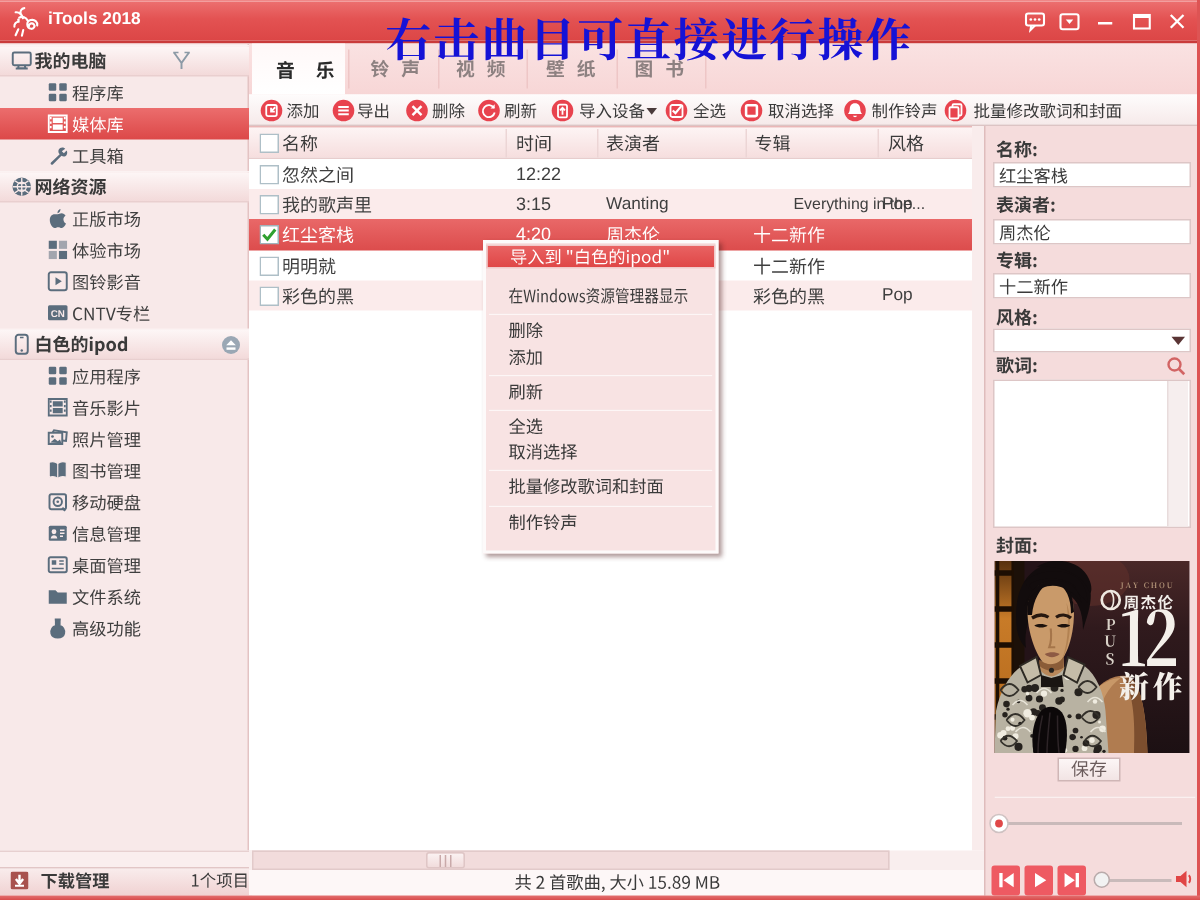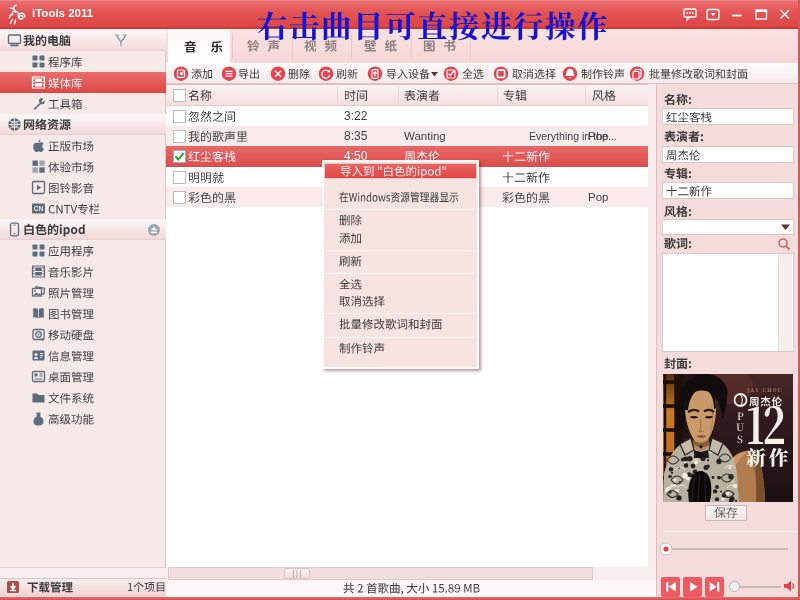--- a/index.html
+++ b/index.html
@@ -9,21 +9,21 @@
 <path d="M13.2 13.8 C13.2 11.6 15.4 11 16.5 12.2 C17.6 13.4 16.6 15.4 14.8 15.2 C11.6 14.8 11.2 10.4 14.4 9.4 C17.2 8.6 19.2 10.8 18.8 13"></path>
 <path d="M12.5 9.8 C11.4 7.4 8.8 6.6 6.8 7.8"></path>
 <path d="M9.3 8.2 C8.8 5.6 6.6 3.8 4.4 4.2"></path>
 <path d="M7.8 5.2 C7.2 3.4 8.4 1.6 10.2 1.4"></path>
 <path d="M6.5 10.5 C4.6 10.6 3.4 12 3.6 13.8"></path>
 <path d="M6.2 15.5 L4.4 19.5"></path>
       <path d="M9.5 16 L8.6 19.8"></path>
 </g>
     <circle cx="6.3" cy="9.3" r="0.9" fill="#fff"></circle>
   </svg>
-<div style="position:absolute;left:32px;top:7px;font:bold 11.5px 'Liberation Sans',sans-serif;color:#fff">iTools 2011</div>
+<div style="position:absolute;left:32px;top:7px;font:bold 11.5px 'Liberation Sans',sans-serif;color:#fff">iTools 2018</div>
 <svg style="position:absolute;left:679px;top:5px" width="22" height="20" viewBox="0 0 22 20">
     <g fill="none" stroke="#fff" stroke-width="1.4">
       <rect x="5" y="4" width="12" height="8" rx="1.5"></rect>
       <path d="M8.5 12 L8 15 L11 12"></path>
     </g>
     <g fill="#fff">
       <circle cx="8.2" cy="8" r=".9"></circle>
       <circle cx="11" cy="8" r=".9"></circle>
       <circle cx="13.8" cy="8" r=".9"></circle>
     </g>
@@ -376,39 +376,39 @@
 <div style="position:absolute;left:166px;top:106px;width:482px;height:461px;background:#fff"></div>
 <div style="position:absolute;left:166px;top:126px;width:482px;height:20px;background:#fbebeb"></div>
 <div style="position:absolute;left:166px;top:187px;width:482px;height:20px;background:#fbebeb"></div>
 <div style="position:absolute;left:166px;top:146px;width:490px;height:21px;background:linear-gradient(#e96868,#dc4c4c)"></div>
 <svg style="position:absolute;left:173px;top:110px" width="13" height="13" viewBox="0 0 13 13">
     <rect x="0.5" y="0.5" width="12" height="12" fill="#fff" stroke="#aebfc7"></rect>
   </svg>
 <svg style="position:absolute;left:188px;top:108.5px;overflow:visible" width="50" height="16" viewBox="0 0 50 16">
     <path transform="translate(0,12)" d="M3.2 -2.9V-0.4C3.2 0.5 3.5 0.8 4.9 0.8C5.2 0.8 7.3 0.8 7.6 0.8C8.8 0.8 9.1 0.4 9.2 -1.2C8.9 -1.2 8.6 -1.3 8.4 -1.5C8.3 -0.2 8.2 -0 7.6 -0C7.1 -0 5.3 -0 4.9 -0C4.2 -0 4 -0.1 4 -0.5V-2.9ZM9.1 -2.6C9.6 -1.7 10.2 -0.6 10.5 0.1L11.4 -0.2C11.1 -0.9 10.5 -2 9.9 -2.8ZM1.6 -2.8C1.4 -1.9 1 -0.8 0.5 -0.1L1.3 0.3C1.8 -0.5 2.1 -1.7 2.4 -2.6ZM5.1 -3C5.7 -2.4 6.4 -1.6 6.7 -1L7.5 -1.5C7.2 -2 6.5 -2.8 5.9 -3.4ZM3.5 -10.1C2.9 -8.7 1.8 -7.4 0.6 -6.6C0.9 -6.4 1.2 -6.2 1.4 -6C2 -6.5 2.7 -7.2 3.3 -8H4.8C4.1 -6.6 2.9 -5.4 1.6 -4.6C1.8 -4.5 2.1 -4.2 2.3 -4C3.7 -4.9 5 -6.3 5.8 -8H7.4C6.7 -6.2 5.6 -4.8 4.2 -3.9C4.4 -3.8 4.8 -3.4 4.9 -3.3C6.4 -4.4 7.6 -6 8.3 -8H9.6C9.4 -5.5 9.3 -4.5 9 -4.3C8.9 -4.1 8.8 -4.1 8.6 -4.1C8.4 -4.1 7.8 -4.1 7.2 -4.2C7.4 -4 7.5 -3.6 7.5 -3.3C8.1 -3.3 8.6 -3.3 9 -3.3C9.3 -3.4 9.5 -3.4 9.8 -3.7C10.1 -4.1 10.3 -5.3 10.5 -8.4C10.5 -8.5 10.6 -8.8 10.6 -8.8H3.8C4 -9.1 4.2 -9.5 4.4 -9.8Z M21.2 -9.4C21.7 -8.9 22.2 -8.2 22.5 -7.8L23.1 -8.2C22.9 -8.7 22.3 -9.3 21.8 -9.8ZM16.1 -1.4C16.3 -0.6 16.4 0.3 16.4 0.9L17.3 0.7C17.3 0.2 17.1 -0.7 17 -1.4ZM18.6 -1.4C18.9 -0.7 19.2 0.3 19.3 0.8L20.2 0.6C20.1 0.1 19.8 -0.8 19.4 -1.5ZM21.1 -1.4C21.7 -0.7 22.4 0.3 22.7 1L23.5 0.6C23.2 -0 22.5 -1.1 21.9 -1.8ZM14.1 -1.7C13.7 -0.9 13 0.1 12.5 0.6L13.3 1C13.9 0.3 14.5 -0.6 14.9 -1.5ZM20 -9.9V-7.8V-7.5H18V-6.7H19.9C19.7 -5.3 19 -3.7 16.8 -2.5C17 -2.4 17.3 -2.1 17.4 -1.9C19.2 -2.9 20.1 -4 20.5 -5.3C21 -3.8 21.8 -2.7 22.9 -2C23 -2.2 23.3 -2.6 23.5 -2.7C22.2 -3.4 21.3 -4.9 20.8 -6.7H23.3V-7.5H20.8V-7.8V-9.9ZM15.1 -10.2C14.6 -8.7 13.6 -7 12.4 -5.9C12.6 -5.8 12.9 -5.5 13 -5.3C13.9 -6.1 14.6 -7.2 15.2 -8.3H17.2C17.1 -7.7 16.9 -7.2 16.7 -6.7C16.2 -7 15.7 -7.3 15.3 -7.5L14.8 -7C15.3 -6.7 15.9 -6.4 16.4 -6.1C16.2 -5.7 15.9 -5.4 15.7 -5.1C15.3 -5.4 14.7 -5.7 14.2 -6L13.7 -5.5C14.2 -5.2 14.8 -4.8 15.2 -4.5C14.5 -3.8 13.6 -3.2 12.7 -2.8C12.9 -2.7 13.2 -2.3 13.3 -2.1C15.6 -3.2 17.5 -5.3 18.2 -8.8L17.7 -9L17.5 -9H15.6C15.7 -9.3 15.9 -9.6 16 -9.9Z M26.8 -1.6C26.2 -1.6 25.4 -0.9 24.6 -0.1L25.3 0.8C25.8 -0 26.4 -0.7 26.8 -0.7C27 -0.7 27.4 -0.3 27.9 -0C28.7 0.5 29.7 0.6 31.2 0.6C32.3 0.6 34.4 0.6 35.3 0.5C35.3 0.2 35.4 -0.3 35.5 -0.5C34.4 -0.4 32.6 -0.3 31.2 -0.3C29.9 -0.3 28.9 -0.3 28.1 -0.8L27.8 -1C30.3 -2.6 33 -5.1 34.4 -7.3L33.7 -7.8L33.6 -7.7H25.2V-6.8H32.9C31.5 -5 29.1 -2.8 27 -1.6ZM29 -9.7C29.4 -9.1 30 -8.2 30.2 -7.7L31.1 -8.2C30.8 -8.7 30.3 -9.5 29.8 -10.1Z M37.1 -7.4V1H38V-7.4ZM37.3 -9.5C37.8 -9 38.4 -8.2 38.7 -7.7L39.5 -8.2C39.2 -8.7 38.5 -9.4 38 -9.9ZM40.5 -3.5H43.4V-1.9H40.5ZM40.5 -5.9H43.4V-4.3H40.5ZM39.7 -6.6V-1.2H44.3V-6.6ZM40.2 -9.4V-8.6H46V-0.1C46 0 46 0.1 45.8 0.1C45.7 0.1 45.2 0.1 44.7 0.1C44.8 0.3 44.9 0.7 45 0.9C45.7 0.9 46.2 0.9 46.5 0.8C46.8 0.6 47 0.4 47 -0.1V-9.4Z" fill="#3f3f3f"></path>
   </svg>
-<div style="position:absolute;left:344px;top:109.1px;font:normal 12px 'Liberation Sans',sans-serif;color:#3f3f3f;letter-spacing:0px;white-space:nowrap;line-height:14.2px">3:22</div>
+<div style="position:absolute;left:344px;top:109.1px;font:normal 12px 'Liberation Sans',sans-serif;color:#3f3f3f;letter-spacing:0px;white-space:nowrap;line-height:14.2px">12:22</div>
 <svg style="position:absolute;left:173px;top:130px" width="13" height="13" viewBox="0 0 13 13">
     <rect x="0.5" y="0.5" width="12" height="12" fill="#fff" stroke="#aebfc7"></rect>
   </svg>
 <svg style="position:absolute;left:188px;top:128.5px;overflow:visible" width="62" height="16" viewBox="0 0 62 16">
     <path transform="translate(0,12)" d="M8.4 -9.3C9.1 -8.7 10 -7.8 10.3 -7.2L11.1 -7.8C10.7 -8.3 9.8 -9.2 9.1 -9.8ZM10 -5.1C9.6 -4.4 9 -3.6 8.4 -2.9C8.2 -3.7 8 -4.7 7.9 -5.7H11.4V-6.5H7.8C7.7 -7.6 7.7 -8.8 7.7 -10H6.7C6.7 -8.8 6.8 -7.6 6.9 -6.5H4.1V-8.6C4.9 -8.8 5.6 -9 6.2 -9.2L5.5 -9.9C4.4 -9.5 2.4 -9.1 0.7 -8.8C0.9 -8.6 1 -8.3 1 -8.1C1.7 -8.2 2.5 -8.3 3.2 -8.4V-6.5H0.7V-5.7H3.2V-3.6L0.5 -3L0.8 -2.1L3.2 -2.7V-0.2C3.2 0 3.2 0.1 3 0.1C2.7 0.1 2 0.1 1.3 0.1C1.4 0.3 1.6 0.7 1.6 1C2.6 1 3.2 0.9 3.6 0.8C4 0.7 4.1 0.4 4.1 -0.2V-2.9L6.4 -3.4L6.3 -4.2L4.1 -3.7V-5.7H7C7.1 -4.4 7.4 -3.2 7.6 -2.2C6.8 -1.4 5.8 -0.7 4.8 -0.2C5 -0 5.3 0.3 5.4 0.5C6.3 0 7.2 -0.6 8 -1.3C8.5 0.1 9.2 1 10.2 1C11.1 1 11.4 0.4 11.6 -1.6C11.3 -1.7 11 -1.9 10.8 -2.1C10.8 -0.5 10.6 0.1 10.3 0.1C9.7 0.1 9.1 -0.7 8.7 -2C9.5 -2.8 10.2 -3.8 10.8 -4.8Z M18.6 -5.1C19.3 -4.2 20.1 -3 20.5 -2.3L21.2 -2.7C20.8 -3.5 20 -4.6 19.3 -5.5ZM14.9 -10.1C14.8 -9.5 14.6 -8.7 14.4 -8.1H13V0.6H13.9V-0.3H17.2V-8.1H15.2C15.4 -8.7 15.6 -9.3 15.9 -9.9ZM13.9 -7.3H16.4V-4.8H13.9ZM13.9 -1.1V-4H16.4V-1.1ZM19.2 -10.1C18.8 -8.5 18.1 -6.8 17.3 -5.7C17.5 -5.6 17.9 -5.4 18.1 -5.2C18.5 -5.8 18.9 -6.5 19.2 -7.4H22.3C22.1 -2.5 21.9 -0.7 21.6 -0.3C21.4 -0.1 21.3 -0.1 21 -0.1C20.8 -0.1 20 -0.1 19.2 -0.2C19.4 0.1 19.5 0.5 19.5 0.7C20.2 0.7 20.9 0.8 21.3 0.7C21.8 0.7 22 0.6 22.3 0.2C22.8 -0.4 23 -2.2 23.1 -7.7C23.1 -7.8 23.1 -8.2 23.1 -8.2H19.5C19.7 -8.7 19.9 -9.3 20 -9.9Z M25.9 -7.3H27.3V-6.2H25.9ZM25.2 -8V-5.5H28V-8ZM24.5 -4.7V-3.9H28.9V0C28.9 0.2 28.9 0.2 28.8 0.2C28.6 0.2 28.1 0.2 27.5 0.2C27.6 0.4 27.8 0.7 27.8 0.9C28.6 0.9 29.1 0.9 29.4 0.8C29.7 0.7 29.7 0.5 29.7 0V-3.9H30.9V-4.7H29.7V-8.7H30.6V-9.5H24.6V-8.7H28.9V-4.7ZM25.1 -3.2V-0.1H25.9V-0.6H28.1V-3.2ZM25.9 -2.5H27.4V-1.3H25.9ZM31.6 -10.1C31.3 -8.3 30.8 -6.6 30 -5.5C30.2 -5.4 30.6 -5.1 30.8 -5C31.2 -5.6 31.5 -6.4 31.8 -7.3H34.5C34.4 -6.5 34.2 -5.7 34 -5.1L34.7 -4.9C35 -5.7 35.3 -6.9 35.5 -8L34.9 -8.2L34.8 -8.2H32.1C32.2 -8.7 32.3 -9.3 32.4 -9.9ZM32.4 -6.6V-5.8C32.4 -4.1 32.2 -1.6 29.9 0.4C30.1 0.5 30.4 0.8 30.5 1C31.8 -0.1 32.5 -1.5 32.9 -2.8C33.3 -1.2 34 -0.1 35.2 1C35.3 0.7 35.6 0.5 35.8 0.3C34.3 -1 33.6 -2.4 33.2 -4.8C33.2 -5.1 33.2 -5.5 33.2 -5.8V-6.6Z M41.5 -10.1V-9.1H36.8V-8.3H41.5V-7.1H37.6V-6.3H46.6V-7.1H42.4V-8.3H47.2V-9.1H42.4V-10.1ZM37.8 -5.4V-3.8C37.8 -2.5 37.6 -0.8 36.3 0.4C36.5 0.5 36.9 0.8 37 1C37.9 0.2 38.4 -0.9 38.6 -2H45.5V-1.4H46.4V-5.4ZM45.5 -2.8H42.4V-4.6H45.5ZM38.7 -2.8C38.7 -3.1 38.7 -3.5 38.7 -3.8V-4.6H41.5V-2.8Z M50.7 -6.5H53.6V-5H50.7ZM54.5 -6.5H57.4V-5H54.5ZM50.7 -8.8H53.6V-7.3H50.7ZM54.5 -8.8H57.4V-7.3H54.5ZM49.5 -2.8V-2H53.6V-0.2H48.6V0.6H59.4V-0.2H54.5V-2H58.7V-2.8H54.5V-4.2H58.3V-9.6H49.8V-4.2H53.6V-2.8Z" fill="#3f3f3f"></path>
   </svg>
-<div style="position:absolute;left:344px;top:129.1px;font:normal 12px 'Liberation Sans',sans-serif;color:#3f3f3f;letter-spacing:0px;white-space:nowrap;line-height:14.2px">8:35</div>
+<div style="position:absolute;left:344px;top:129.1px;font:normal 12px 'Liberation Sans',sans-serif;color:#3f3f3f;letter-spacing:0px;white-space:nowrap;line-height:14.2px">3:15</div>
 <div style="position:absolute;left:404px;top:129.6px;font:normal 11.5px 'Liberation Sans',sans-serif;color:#3f3f3f;letter-spacing:0px;white-space:nowrap;line-height:13.6px">Wanting</div>
 <div style="position:absolute;left:529px;top:130.3px;font:10.6px 'Liberation Sans',sans-serif;color:#3f3f3f;white-space:nowrap">Everything in the...</div>
 <div style="position:absolute;left:588px;top:129.6px;font:normal 11.5px 'Liberation Sans',sans-serif;color:#3f3f3f;letter-spacing:0px;white-space:nowrap;line-height:13.6px">Pop</div>
 <svg style="position:absolute;left:173px;top:150px" width="13" height="13" viewBox="0 0 13 13">
     <rect x="0.5" y="0.5" width="12" height="12" fill="#fff" stroke="#9fb3bb"></rect>
     <path d="M2.5 6.5 L5.3 9.5 L10.5 3" stroke="#2fa12f" stroke-width="2" fill="none"></path>
   </svg>
 <svg style="position:absolute;left:188px;top:148.5px;overflow:visible" width="50" height="16" viewBox="0 0 50 16">
     <path transform="translate(0,12)" d="M0.5 -0.6 0.6 0.3C1.8 0 3.3 -0.3 4.8 -0.6L4.7 -1.5C3.1 -1.2 1.5 -0.8 0.5 -0.6ZM0.7 -5.1C0.9 -5.2 1.2 -5.2 2.8 -5.4C2.2 -4.7 1.7 -4.1 1.5 -3.9C1.1 -3.4 0.8 -3.1 0.5 -3.1C0.6 -2.8 0.7 -2.4 0.8 -2.2C1.1 -2.4 1.5 -2.4 4.8 -3C4.8 -3.2 4.8 -3.5 4.8 -3.8L2.1 -3.4C3.1 -4.4 4.1 -5.7 5 -7.1L4.2 -7.6C3.9 -7.1 3.6 -6.7 3.4 -6.3L1.7 -6.1C2.5 -7.2 3.3 -8.4 3.9 -9.7L3 -10.1C2.4 -8.6 1.4 -7.1 1.1 -6.7C0.9 -6.3 0.6 -6 0.4 -6C0.5 -5.7 0.7 -5.3 0.7 -5.1ZM4.9 -0.7V0.2H11.5V-0.7H8.7V-8.1H11.2V-9H5.1V-8.1H7.7V-0.7Z M15.1 -8.8C14.5 -7.7 13.5 -6.7 12.5 -6C12.7 -5.9 13.1 -5.6 13.2 -5.4C14.2 -6.2 15.3 -7.3 16 -8.6ZM19.9 -8.4C20.9 -7.5 22.1 -6.3 22.6 -5.5L23.4 -6C22.9 -6.8 21.7 -8 20.6 -8.8ZM17.5 -9.9V-5.2H18.5V-9.9ZM17.5 -4.7V-3.3H13.6V-2.4H17.5V-0.3H12.5V0.6H23.5V-0.3H18.5V-2.4H22.4V-3.3H18.5V-4.7Z M28.3 -6.3H31.9C31.4 -5.8 30.8 -5.3 30 -4.8C29.3 -5.3 28.7 -5.7 28.2 -6.3ZM28.5 -8C27.9 -7 26.8 -6 25.1 -5.2C25.3 -5.1 25.6 -4.8 25.7 -4.6C26.4 -4.9 27 -5.3 27.6 -5.8C28 -5.3 28.6 -4.8 29.2 -4.4C27.7 -3.7 26 -3.2 24.4 -2.9C24.6 -2.7 24.8 -2.3 24.9 -2.1C25.5 -2.2 26.1 -2.4 26.8 -2.6V0.9H27.7V0.5H32.4V0.9H33.3V-2.6C33.9 -2.5 34.4 -2.4 35 -2.3C35.1 -2.5 35.4 -2.9 35.6 -3.1C33.9 -3.3 32.2 -3.8 30.9 -4.4C31.9 -5.1 32.7 -5.8 33.3 -6.7L32.7 -7.1L32.5 -7.1H29C29.2 -7.3 29.3 -7.5 29.5 -7.8ZM30 -3.9C30.9 -3.4 31.8 -3 32.9 -2.7H27.3C28.3 -3 29.2 -3.4 30 -3.9ZM27.7 -0.2V-2H32.4V-0.2ZM29.2 -10C29.4 -9.7 29.6 -9.3 29.7 -9H24.9V-6.7H25.8V-8.2H34.2V-6.7H35.1V-9H30.8C30.6 -9.4 30.3 -9.8 30.1 -10.2Z M44.2 -9.3C44.7 -8.9 45.3 -8.3 45.6 -7.9L46.2 -8.4C45.9 -8.8 45.2 -9.3 44.7 -9.7ZM46.6 -4.2C46.1 -3.5 45.4 -2.8 44.7 -2.2C44.5 -2.8 44.3 -3.5 44.1 -4.2L47.2 -4.8L47 -5.6L44 -5.1C43.9 -5.6 43.8 -6.1 43.8 -6.6L46.8 -7.1L46.7 -7.9L43.7 -7.5C43.6 -8.3 43.6 -9.2 43.6 -10.1H42.7C42.7 -9.1 42.7 -8.2 42.8 -7.3L40.8 -7L41 -6.2L42.9 -6.5C42.9 -6 43 -5.4 43.1 -4.9L40.8 -4.4L41 -3.6L43.2 -4.1C43.4 -3.2 43.6 -2.4 43.9 -1.6C42.8 -0.9 41.6 -0.4 40.3 0C40.5 0.2 40.7 0.5 40.8 0.8C42 0.3 43.2 -0.2 44.2 -0.9C44.8 0.3 45.4 1 46.2 1C47.1 1 47.4 0.4 47.5 -1.4C47.3 -1.5 47 -1.7 46.8 -1.9C46.7 -0.5 46.6 0.1 46.3 0.1C45.8 0.1 45.4 -0.5 45 -1.4C45.9 -2.1 46.7 -2.9 47.3 -3.8ZM38.3 -10.1V-7.8H36.7V-6.9H38.2C37.9 -5.4 37.1 -3.5 36.4 -2.6C36.6 -2.3 36.8 -1.9 36.9 -1.7C37.4 -2.4 37.9 -3.6 38.3 -4.9V0.9H39.1V-5.3C39.5 -4.8 39.9 -4 40 -3.7L40.6 -4.3C40.4 -4.6 39.4 -6 39.1 -6.5V-6.9H40.5V-7.8H39.1V-10.1Z" fill="#ffffff"></path>
   </svg>
-<div style="position:absolute;left:344px;top:149.1px;font:normal 12px 'Liberation Sans',sans-serif;color:#ffffff;letter-spacing:0px;white-space:nowrap;line-height:14.2px">4:50</div>
+<div style="position:absolute;left:344px;top:149.1px;font:normal 12px 'Liberation Sans',sans-serif;color:#ffffff;letter-spacing:0px;white-space:nowrap;line-height:14.2px">4:20</div>
 <svg style="position:absolute;left:404px;top:148.5px;overflow:visible" width="38" height="16" viewBox="0 0 38 16">
     <path transform="translate(0,12)" d="M1.8 -9.5V-5.6C1.8 -3.8 1.7 -1.3 0.4 0.5C0.6 0.6 1 0.9 1.1 1C2.5 -0.8 2.7 -3.6 2.7 -5.6V-8.7H9.7V-0.2C9.7 0 9.6 0.1 9.4 0.1C9.2 0.1 8.4 0.1 7.6 0.1C7.8 0.3 7.9 0.7 7.9 0.9C9 0.9 9.7 0.9 10 0.8C10.4 0.6 10.6 0.4 10.6 -0.2V-9.5ZM5.6 -8.4V-7.4H3.5V-6.7H5.6V-5.5H3.2V-4.7H9V-5.5H6.5V-6.7H8.7V-7.4H6.5V-8.4ZM3.7 -3.7V0.1H4.6V-0.6H8.4V-3.7ZM4.6 -3H7.6V-1.3H4.6Z M16.1 -1.6C16.3 -0.8 16.6 0.2 16.7 0.8L17.5 0.5C17.4 -0 17.2 -1 16.9 -1.7ZM18.6 -1.6C18.9 -0.8 19.3 0.1 19.5 0.7L20.3 0.5C20.2 -0.1 19.8 -1.1 19.4 -1.8ZM21 -1.7C21.6 -0.9 22.3 0.3 22.6 1L23.4 0.6C23.1 -0.1 22.4 -1.2 21.8 -2ZM14.1 -1.9C13.8 -1 13.2 0 12.7 0.6L13.5 1C14.1 0.3 14.7 -0.8 15 -1.7ZM12.9 -8.2V-7.4H16.8C15.8 -5.7 14.2 -4.2 12.6 -3.5C12.8 -3.3 13.1 -3 13.2 -2.7C14.9 -3.6 16.5 -5.3 17.5 -7.1V-2.5H18.5V-7.2C19.5 -5.3 21.1 -3.6 22.8 -2.8C23 -3 23.3 -3.4 23.5 -3.6C21.9 -4.3 20.2 -5.8 19.2 -7.4H23.1V-8.2H18.5V-10.1H17.5V-8.2Z M31.3 -10.2C30.6 -8.7 29.2 -6.9 27.1 -5.6C27.3 -5.5 27.6 -5.2 27.7 -4.9C29.3 -6 30.6 -7.3 31.5 -8.6C32.4 -7.2 33.8 -5.9 35.1 -5.1C35.2 -5.3 35.5 -5.7 35.7 -5.8C34.4 -6.5 32.8 -8 31.9 -9.4L32.2 -10ZM33.5 -5.1C32.5 -4.4 31.1 -3.7 29.9 -3.1V-5.7H29V-0.7C29 0.4 29.3 0.7 30.7 0.7C31 0.7 33 0.7 33.3 0.7C34.5 0.7 34.8 0.3 34.9 -1.4C34.7 -1.5 34.3 -1.6 34.1 -1.8C34 -0.3 33.9 -0.1 33.3 -0.1C32.8 -0.1 31.1 -0.1 30.7 -0.1C30 -0.1 29.9 -0.2 29.9 -0.7V-2.2C31.2 -2.8 32.9 -3.6 34.1 -4.3ZM27.1 -10.1C26.5 -8.2 25.5 -6.4 24.3 -5.3C24.5 -5.1 24.8 -4.6 24.9 -4.4C25.2 -4.8 25.6 -5.2 25.9 -5.7V0.9H26.8V-7.2C27.3 -8 27.7 -8.9 28 -9.8Z" fill="#ffffff"></path>
   </svg>
 <svg style="position:absolute;left:502px;top:148.5px;overflow:visible" width="50" height="16" viewBox="0 0 50 16">
     <path transform="translate(0,12)" d="M5.5 -10.1V-5.6H0.7V-4.7H5.5V1H6.5V-4.7H11.4V-5.6H6.5V-10.1Z M13.7 -8.4V-7.4H22.3V-8.4ZM12.7 -1.2V-0.2H23.3V-1.2Z M28.3 -2.6C28.7 -2 29.1 -1.1 29.3 -0.6L29.9 -1C29.8 -1.5 29.3 -2.3 28.9 -2.9ZM25.6 -2.8C25.4 -2.1 25 -1.3 24.5 -0.8C24.7 -0.7 25 -0.5 25.1 -0.4C25.6 -0.9 26.1 -1.8 26.4 -2.6ZM30.6 -8.9V-4.8C30.6 -3.2 30.5 -1.1 29.5 0.3C29.7 0.4 30.1 0.7 30.2 0.9C31.3 -0.7 31.5 -3.1 31.5 -4.8V-5.2H33.3V0.9H34.2V-5.2H35.5V-6H31.5V-8.3C32.7 -8.5 34.1 -8.8 35.1 -9.2L34.4 -9.9C33.5 -9.5 32 -9.1 30.6 -8.9ZM26.6 -9.9C26.8 -9.6 27 -9.2 27.1 -8.8H24.7V-8.1H30V-8.8H28C27.9 -9.2 27.6 -9.7 27.4 -10.1ZM28.5 -8C28.4 -7.5 28.1 -6.6 27.9 -6.1H24.6V-5.3H27V-4.1H24.6V-3.3H27V-0.2C27 -0.1 27 -0.1 26.9 -0.1C26.7 -0 26.4 -0 25.9 -0.1C26.1 0.2 26.2 0.5 26.2 0.7C26.8 0.7 27.2 0.7 27.5 0.6C27.8 0.4 27.8 0.2 27.8 -0.2V-3.3H30.1V-4.1H27.8V-5.3H30.2V-6.1H28.7C28.9 -6.6 29.1 -7.2 29.4 -7.8ZM25.5 -7.8C25.8 -7.3 25.9 -6.6 26 -6.1L26.8 -6.3C26.7 -6.8 26.5 -7.5 26.2 -8Z M42.3 -9.9C41.7 -8.2 40.7 -6.4 39.7 -5.3C39.9 -5.2 40.2 -4.8 40.4 -4.7C41 -5.4 41.6 -6.2 42.1 -7.2H42.9V0.9H43.8V-2H47.4V-2.8H43.8V-4.6H47.3V-5.5H43.8V-7.2H47.5V-8.1H42.5C42.8 -8.6 43 -9.2 43.2 -9.7ZM39.4 -10C38.7 -8.2 37.6 -6.4 36.4 -5.2C36.6 -5 36.9 -4.5 37 -4.3C37.4 -4.8 37.8 -5.2 38.1 -5.8V0.9H39V-7.2C39.5 -8 39.9 -8.9 40.3 -9.8Z" fill="#ffffff"></path>
   </svg>
 <svg style="position:absolute;left:173px;top:171px" width="13" height="13" viewBox="0 0 13 13">
     <rect x="0.5" y="0.5" width="12" height="12" fill="#fff" stroke="#aebfc7"></rect>
   </svg>
 <svg style="position:absolute;left:188px;top:169.5px;overflow:visible" width="38" height="16" viewBox="0 0 38 16">

